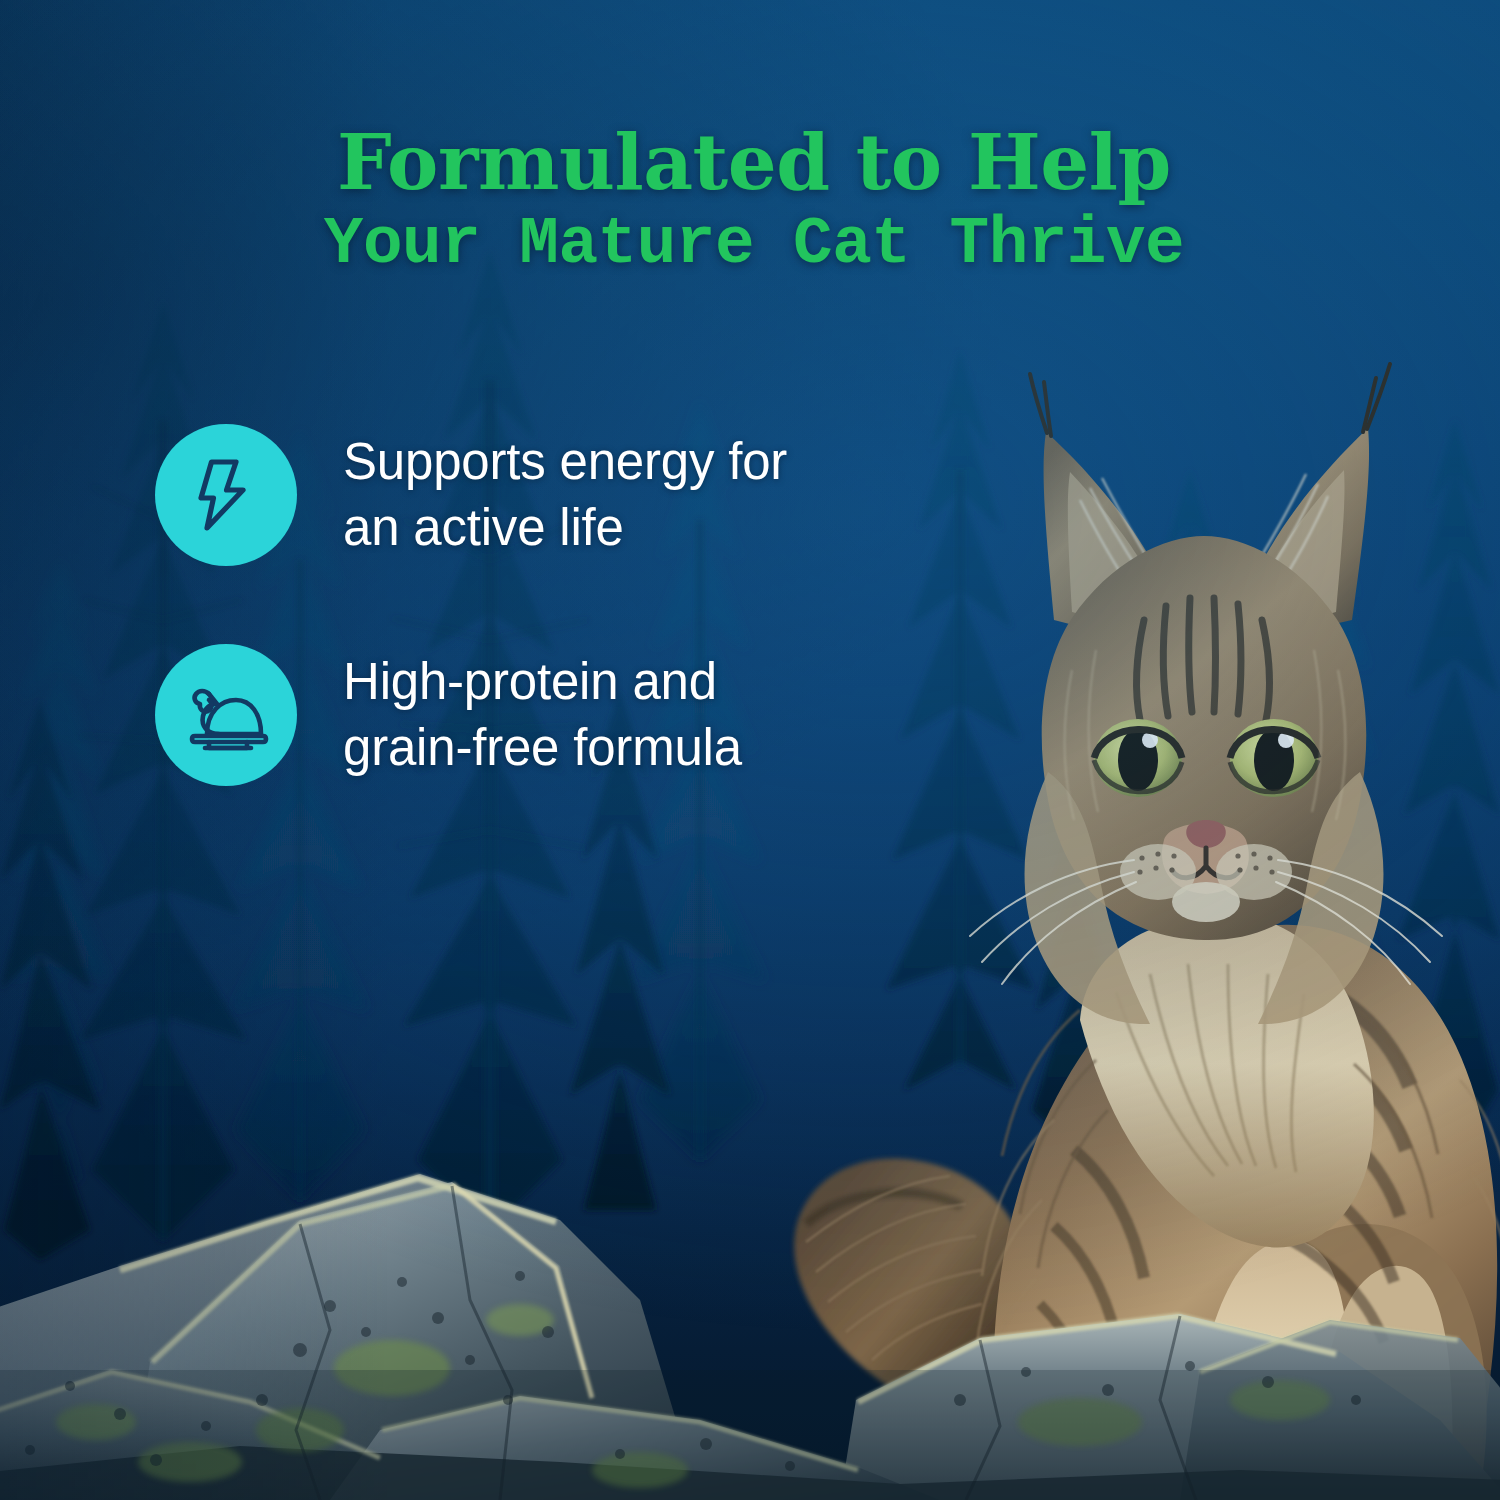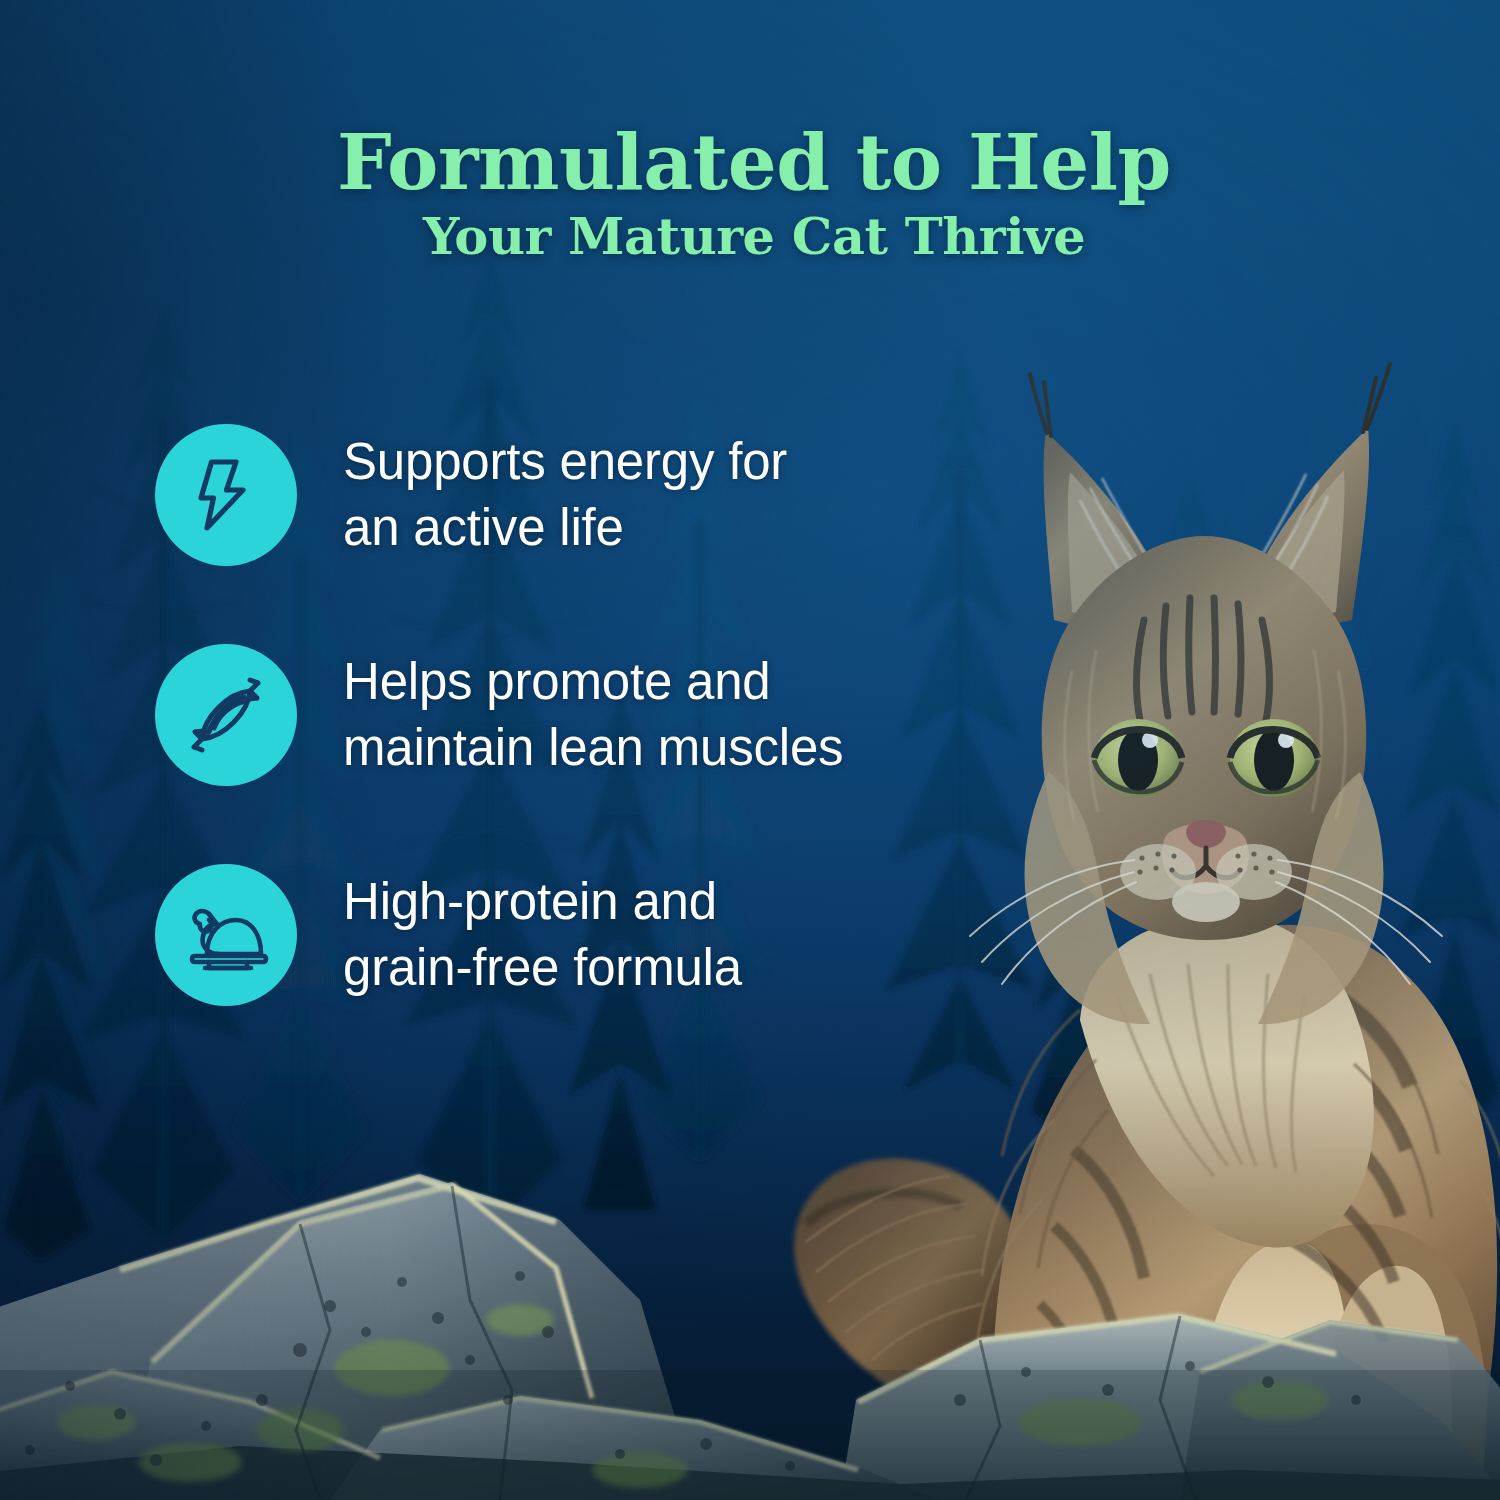--- a/index.html
+++ b/index.html
@@ -34,30 +34,30 @@
   .forest svg{position:absolute;inset:0;width:100%;height:100%;}
   
   .cat{position:absolute;left:610px;top:320px;width:890px;height:1180px;}
   .cat svg{width:100%;height:100%;display:block;}
   
   .rocks{position:absolute;left:0;right:0;bottom:0;height:430px;}
   .rocks svg{width:100%;height:100%;display:block;}
   
   .headline{
     position:absolute;left:8px;right:0;top:118px;
-    text-align:center;color:#86efac;
+    text-align:center;color:#22c55e;
     font-family:"DejaVu Serif","Liberation Serif",serif;
     font-weight:700;font-size:77px;line-height:1.16;
     letter-spacing:-0.5px;
     text-shadow:0 2px 10px rgba(3,20,40,.55);
     padding:0 90px;
     -webkit-font-smoothing:antialiased;
   }
   .headline .ln{display:block;white-space:nowrap;}
-  .headline .ln2{font-size:51px;}
+  .headline .ln2{font-size:66px;font-family:Liberation Mono, monospace;}
   
   .benefits{position:absolute;left:155px;top:424px;width:720px;}
   .brow{position:relative;height:142px;margin-bottom:78px;}
   .brow:last-child{margin-bottom:0;}
   .badge{
     position:absolute;left:0;top:0;width:142px;height:142px;border-radius:50%;
     background:#2bd4d9;
     display:flex;align-items:center;justify-content:center;
   }
   .badge svg{display:block;}
@@ -473,39 +473,20 @@
     <div class="brow">
       <div class="badge">
         <svg width="86" height="86" viewBox="0 0 86 86">
           <path d="M47.5 10 H28.5 L18 46 H30.5 L24 76 L60 38 H43.5 L53 10 Z" fill="none" stroke="#123a63" stroke-width="5.2" stroke-linejoin="round" stroke-linecap="round"></path>
         </svg>
       </div>
       <div class="btext">Supports energy for
 an active life</div>
     </div>
 
-    <div class="brow">
-      <div class="badge">
-        <svg width="88" height="88" viewBox="0 0 88 88">
-          <g fill="none" stroke="#123a63" stroke-width="5" stroke-linecap="round" stroke-linejoin="round">
-
-            <path d="M20 68 C22 46 46 22 68 20 C66 42 42 66 20 68 Z"></path>
-
-            <path d="M20 68 L12 76 M20 68 L13 61 M12 76 L20 79 M13 61 L21 60"></path>
-            <path d="M68 20 L76 12 M68 20 L75 27 M76 12 L68 9 M75 27 L67 28"></path>
-
-            <path d="M27 61 C32 45 47 30 62 26"></path>
-            <path d="M32 57 C37 44 49 34 60 31"></path>
-            <path d="M24 66 C30 49 46 34 64 29" opacity=".9"></path>
-          </g>
-        </svg>
-      </div>
-      <div class="btext">Helps promote and
-maintain lean muscles</div>
-    </div>
 
     <div class="brow">
       <div class="badge">
         <svg width="90" height="90" viewBox="0 0 90 90">
           <g fill="none" stroke="#123a63" stroke-width="4.6" stroke-linecap="round" stroke-linejoin="round">
 
             <path d="M26 64 C26 42 40 30 55 30 C70 30 80 44 80 64 Z"></path>
 
             <path d="M38 64 C26 64 20 56 22 46 C24 38 30 33 36 34 L28 24"></path>
             <path d="M28 24 C24 20 18 20 15 24 C12 28 14 33 19 34 C18 39 22 43 27 41 C31 39 32 33 28 30"></path>

